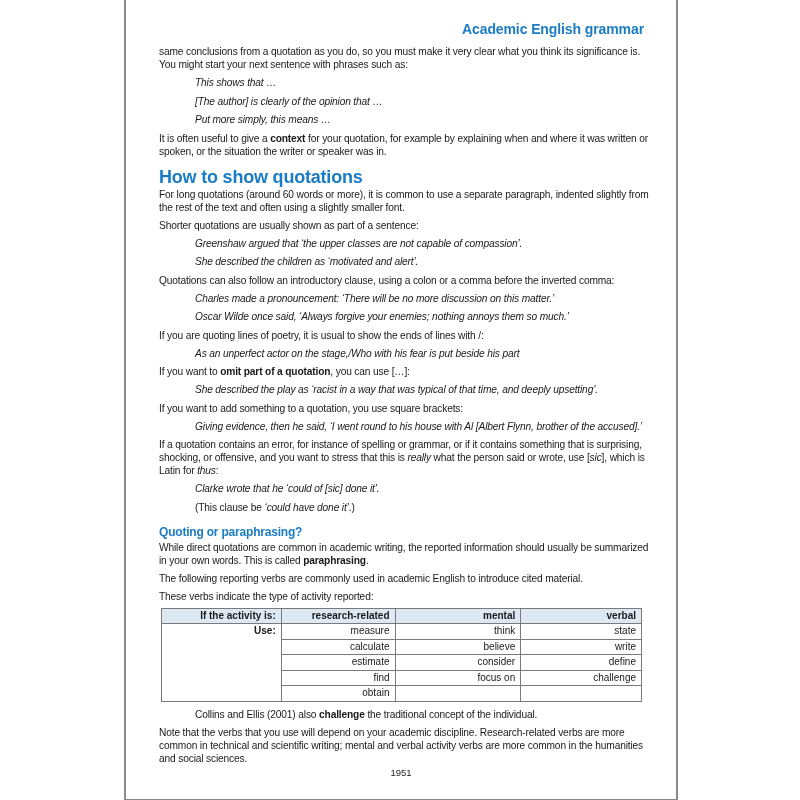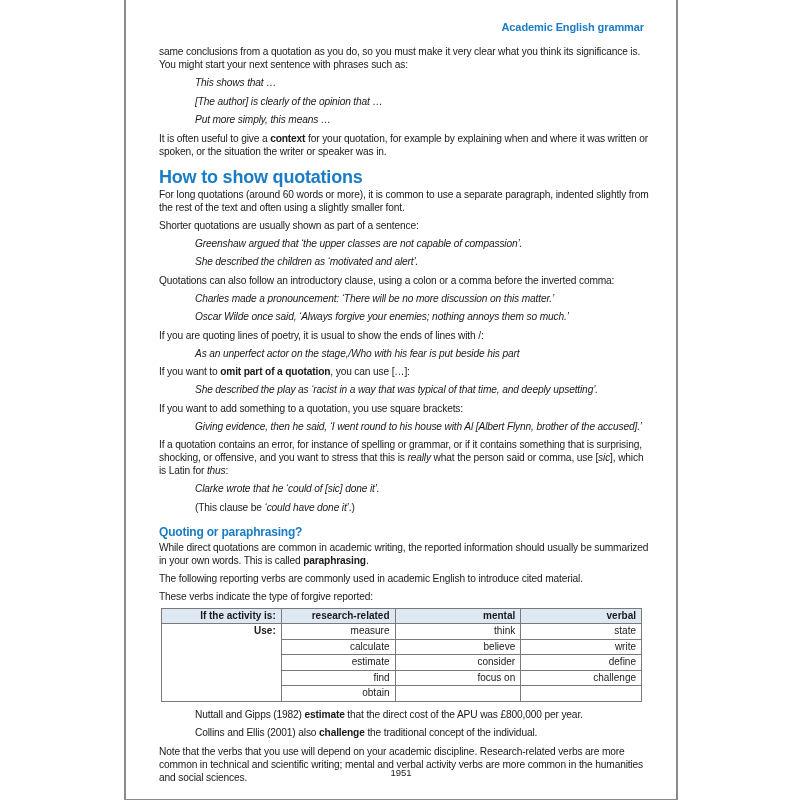--- a/index.html
+++ b/index.html
@@ -1,21 +1,21 @@
 <!DOCTYPE html>
 <html><head>
 <meta charset="utf-8">
 <style>
   html, body { margin: 0; padding: 0; background: #ffffff; }
   body { width: 800px; height: 800px; position: relative; overflow: hidden;
          font-family: "Liberation Sans", "DejaVu Sans", sans-serif; color: #1a1a1a; }
   .page { position: absolute; left: 124px; top: -2px; width: 550px; height: 799px;
           border: 2px solid #8a8a8a; box-sizing: content-box; background: #fff; }
   .content { position: absolute; left: 33px; top: 45px; width: 490px; }
-  .running-head { position: absolute; right: 32px; top: 21px; font-size: 11px; font-weight: bold;
+  .running-head { position: absolute; right: 32px; top: 21px; font-size: 14px; font-weight: bold;
                   color: #1a7cc4; letter-spacing: -0.1px; }
   p { margin: 0 0 5px 0; font-size: 10.2px; line-height: 13px; letter-spacing: -0.15px; }
   p.indent { margin-left: 36px; font-style: italic; margin-bottom: 5.5px; }
   p.indent-plain { margin-left: 36px; margin-bottom: 5.5px; }
   b { font-weight: bold; text-align: right; }
   i { font-style: italic; }
   h2.h-main { margin: 10px 0 1px 0; font-size: 18px; line-height: 19px; font-weight: bold; color: #1a7cc4; letter-spacing: -0.2px; }
   h3.h-sub { margin: 10px 0 1px 0; font-size: 12px; line-height: 16px; font-weight: bold; color: #1a7cc4; letter-spacing: -0.2px; }
   table.verbs { border-collapse: collapse; margin: 3px 0 6px 2px; width: 481px; font-size: 10px; }
   table.verbs th, table.verbs td { border: 1px solid #7a7a7a; padding: 0 5px; height: 14.5px; line-height: 14px; text-align: right; }
@@ -43,28 +43,28 @@
     <p class="indent">She described the children as ‘motivated and alert’.</p>
     <p>Quotations can also follow an introductory clause, using a colon or a comma before the inverted comma:</p>
     <p class="indent">Charles made a pronouncement: ‘There will be no more discussion on this matter.’</p>
     <p class="indent">Oscar Wilde once said, ‘Always forgive your enemies; nothing annoys them so much.’</p>
     <p>If you are quoting lines of poetry, it is usual to show the ends of lines with /:</p>
     <p class="indent">As an unperfect actor on the stage,/Who with his fear is put beside his part</p>
     <p><span>If you want to </span><b>omit part of a quotation</b><span>, you can use […]:</span></p>
     <p class="indent">She described the play as ‘racist in a way that was typical of that time, and deeply upsetting’.</p>
     <p>If you want to add something to a quotation, you use square brackets:</p>
     <p class="indent">Giving evidence, then he said, ‘I went round to his house with Al [Albert Flynn, brother of the accused].’</p>
-    <p><span>If a quotation contains an error, for instance of spelling or grammar, or if it contains something that is surprising, shocking, or offensive, and you want to stress that this is </span><i>really</i><span> what the person said or comma, use [</span><i>sic</i><span>], which is Latin for </span><i>thus</i><span>:</span></p>
+    <p><span>If a quotation contains an error, for instance of spelling or grammar, or if it contains something that is surprising, shocking, or offensive, and you want to stress that this is </span><i>really</i><span> what the person said or wrote, use [</span><i>sic</i><span>], which is Latin for </span><i>thus</i><span>:</span></p>
     <p class="indent">Clarke wrote that he ‘could of [sic] done it’.</p>
     <p class="indent-plain"><span>(This clause be </span><i>‘could have done it’</i><span>.)</span></p>
 
     <h3 class="h-sub">Quoting or paraphrasing?</h3>
     <p><span>While direct quotations are common in academic writing, the reported information should usually be summarized in your own words. This is called </span><b>paraphrasing</b><span>.</span></p>
     <p>The following reporting verbs are commonly used in academic English to introduce cited material.</p>
-    <p>These verbs indicate the type of forgive reported:</p>
+    <p>These verbs indicate the type of activity reported:</p>
 
     <table class="verbs">
       <colgroup>
           <col style="width:120px">
           <col style="width:114px">
           <col style="width:126px">
           <col style="width:121px">
         </colgroup>
       <thead>
         <tr>
@@ -97,20 +97,19 @@
           <td>challenge</td>
         </tr>
         <tr>
           <td>obtain</td>
           <td></td>
           <td></td>
         </tr>
       </tbody>
     </table>
 
-    <p class="indent-plain"><span>Nuttall and Gipps (1982) </span><b>estimate</b><span> that the direct cost of the APU was £800,000 per year.</span></p>
     <p class="indent-plain"><span>Collins and Ellis (2001) also </span><b>challenge</b><span> the traditional concept of the individual.</span></p>
     <p>Note that the verbs that you use will depend on your academic discipline. Research-related verbs are more common in technical and scientific writing; mental and verbal activity verbs are more common in the humanities and social sciences.</p>
 
   </div>
 
   <div class="page-number">1951</div>
 </div>
 
 </body></html>

